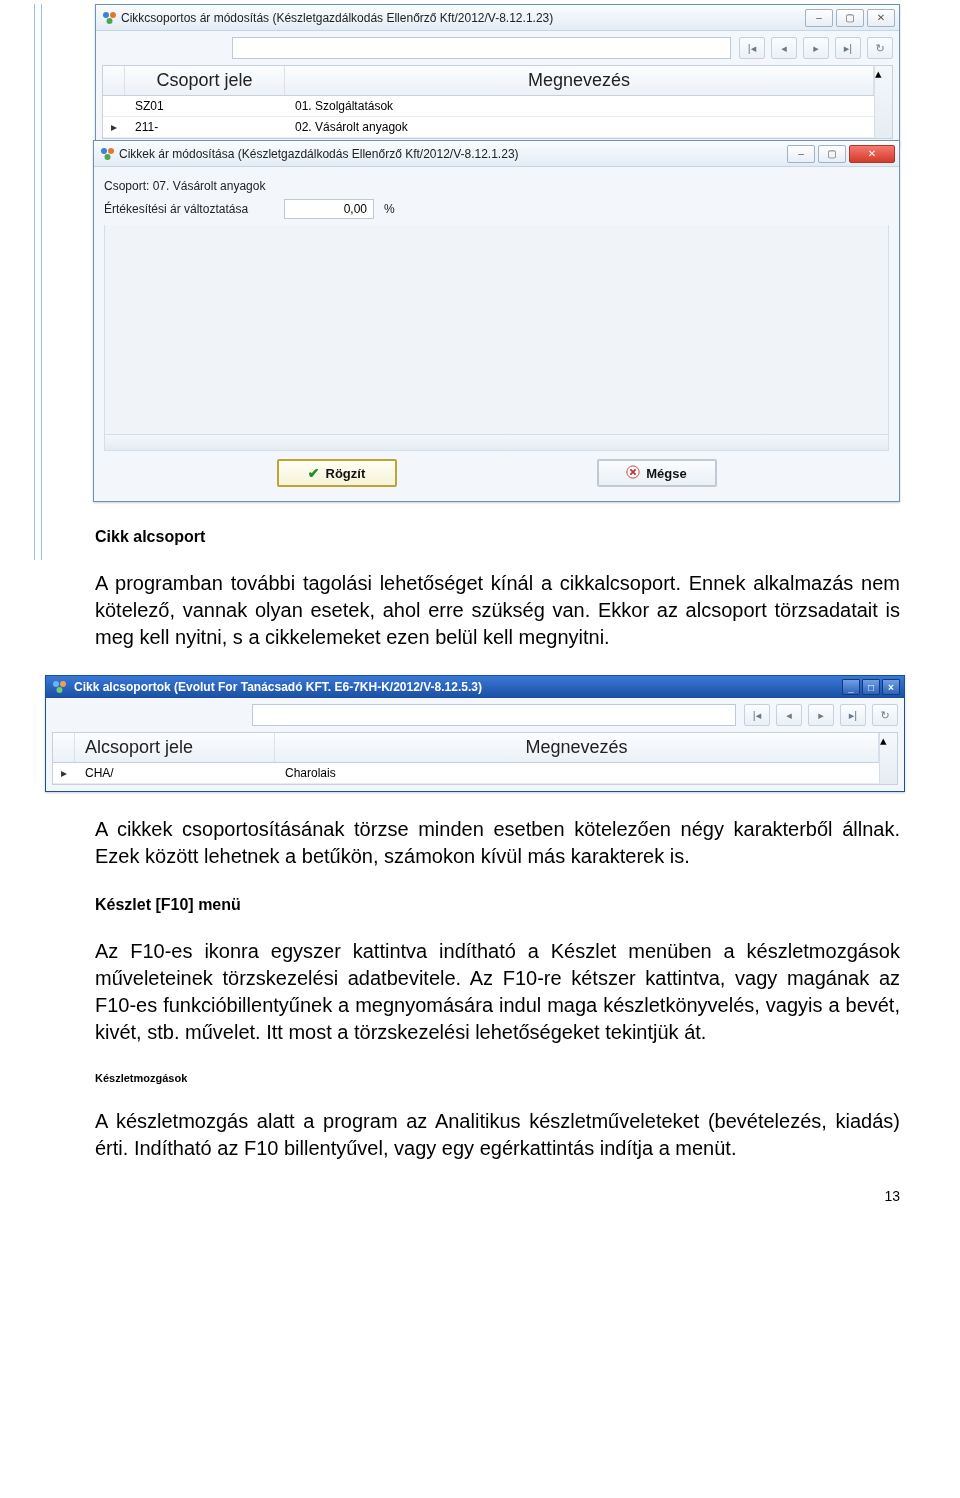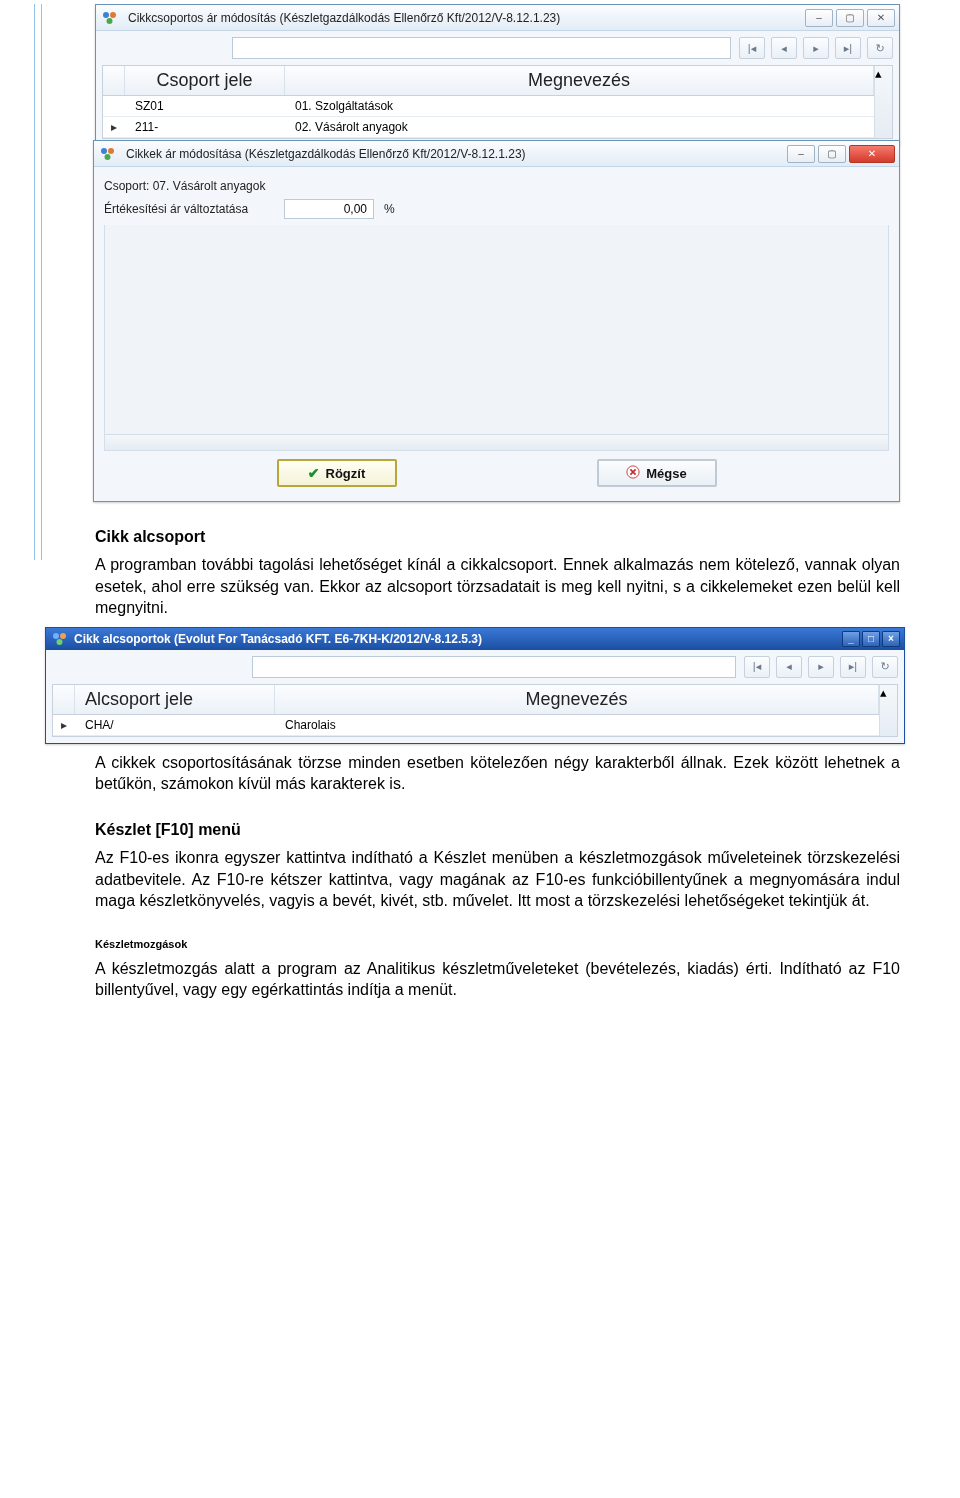--- a/index.html
+++ b/index.html
@@ -29,21 +29,21 @@
     box-shadow: 0 1px 2px rgba(0,0,0,.2);
     margin-top: 4px;
   }
   .titlebar {
     display: flex; align-items: center;
     height: 26px; padding: 0 4px 0 6px;
     background: linear-gradient(#fbfcfe,#e2ecf6);
     border-bottom: 1px solid #c4d5e6;
     font-size: 12px; color: #222;
   }
-  .titlebar .title-text { margin-left: 10px; white-space: nowrap; overflow: hidden; text-overflow: ellipsis; }
+  .titlebar .title-text { margin-left: 3px; white-space: nowrap; overflow: hidden; text-overflow: ellipsis; }
   .titlebar .spacer { flex: 1; }
   .wbtn {
     width: 28px; height: 18px; margin-left: 3px;
     border: 1px solid #9fb3c7; border-radius: 2px;
     background: linear-gradient(#fefefe,#e8eef5);
     display: inline-flex; align-items: center; justify-content: center;
     font-size: 10px; color: #555;
   }
   .wbtn.close { background: linear-gradient(#f47a6f,#d43b2a); border-color:#b23624; color:#fff; width:46px; }
   .appicon { width: 16px; height: 16px; display:inline-flex; align-items:center; justify-content:center;}
@@ -106,21 +106,21 @@
   .titlebar3 {
     display:flex; align-items:center; height:22px;
     background:linear-gradient(#3a78d6,#1a4fa3); color:#fff; padding:0 4px 0 6px;
     font-size:12px; font-weight:bold;
   }
   .titlebar3 .spacer{flex:1;}
   .wbtn3 { width:18px;height:16px;margin-left:2px;border:1px solid #103a7d;background:linear-gradient(#6fa0e4,#2d63b8); color:#fff;font-size:10px;display:inline-flex;align-items:center;justify-content:center;border-radius:1px;}
 
   
   h3.section { font-family:Verdana,Arial,sans-serif; font-size:16px; font-weight:bold; margin:26px 0 8px;}
-  p.body { font-size:16px; color:#000; text-align:justify; line-height:1.35; margin:8px 0; }
+  p.body { font-size:20px; color:#000; text-align:justify; line-height:1.35; margin:24px 0; }
   .pagenum { text-align:right; font-size:14px; color:#000; margin-top:26px; }
 </style>
 </head>
 <body>
 
 <div class="page">
   <div class="doc-stripe"></div>
 
   <div class="win">
     <div class="titlebar">
@@ -267,13 +267,14 @@
   </div>
 
   <p class="body">A cikkek csoportosításának törzse minden esetben kötelezően négy karakterből állnak. Ezek között lehetnek a betűkön, számokon kívül más karakterek is.</p>
 
   <h3 class="section">Készlet [F10] menü</h3>
   <p class="body">Az F10-es ikonra egyszer kattintva indítható a Készlet menüben a készletmozgások műveleteinek törzskezelési adatbevitele. Az F10-re kétszer kattintva, vagy magának az F10-es funkcióbillentyűnek a megnyomására indul maga készletkönyvelés, vagyis a bevét, kivét, stb. művelet. Itt most a törzskezelési lehetőségeket tekintjük át.</p>
 
   <h3 class="section" style="font-size:11px;">Készletmozgások</h3>
   <p class="body">A készletmozgás alatt a program az Analitikus készletműveleteket (bevételezés, kiadás) érti. Indítható az F10 billentyűvel, vagy egy egérkattintás indítja a menüt.</p>
 
+  <div class="pagenum">13</div>
 </div>
 
 </body></html>

